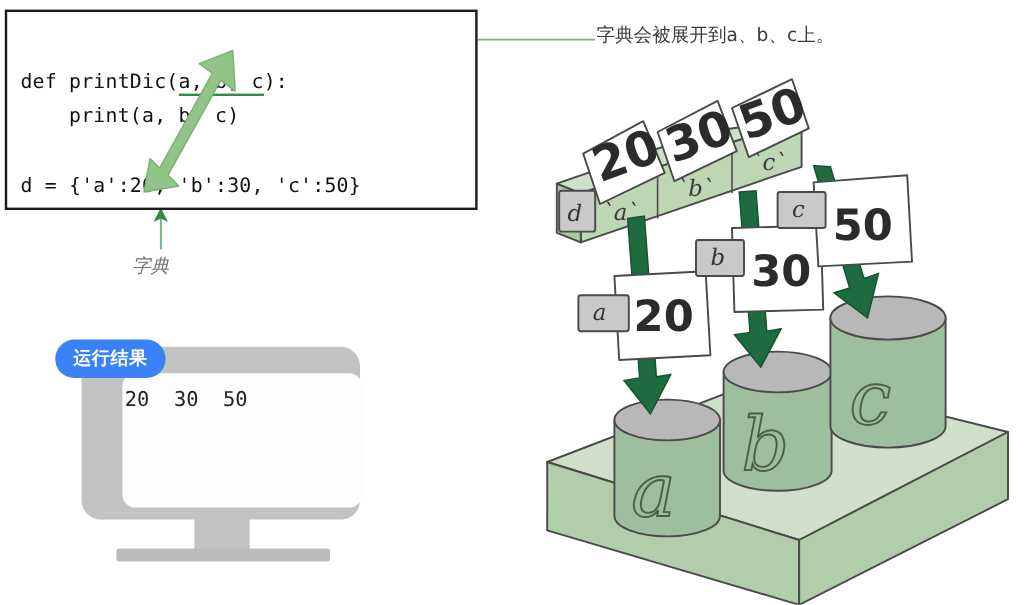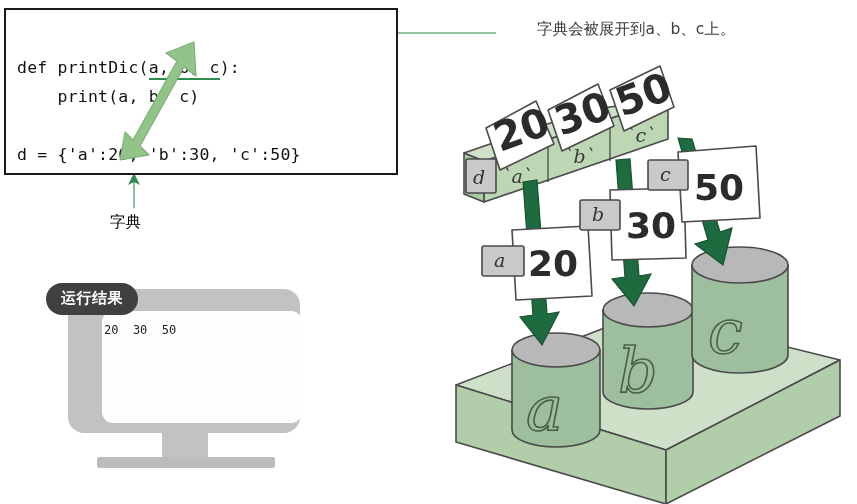--- a/index.html
+++ b/index.html
@@ -29,50 +29,49 @@
 
   
   #expand-arrow{position:absolute;left:118px;top:36px;width:90px;height:130px;z-index:7;}
 
   
   #note-arrow{position:absolute;left:283px;top:22px;width:215px;height:22px;z-index:4;}
   #note-text{
     position:absolute;left:497px;top:19px;
     font-size:15.5px;color:#3b3b3b;white-space:nowrap;
     font-family:"DejaVu Sans","Liberation Sans",sans-serif;
-    margin-left:40px;
   }
 
   
   #dict-arrow{position:absolute;left:123px;top:172px;width:22px;height:38px;z-index:4;}
   #dict-label{
-    position:absolute;left:110px;top:212px;font-size:15.5px;color:#000000;
-    font-family:"DejaVu Sans","Liberation Sans",sans-serif;white-space:nowrap;
+    position:absolute;left:110px;top:212px;font-size:15.5px;color:#737373;
+    font-family:"DejaVu Sans","Liberation Sans",sans-serif;white-space:nowrap;font-style:italic;
   }
 
   
   #monitor{position:absolute;left:50px;top:283px;width:270px;height:205px;}
   #monitor-frame{
     position:absolute;left:18px;top:6px;width:232px;height:144px;
     background:#c2c2c2;border-radius:16px;box-sizing:border-box;
   }
   #monitor-screen{
     position:absolute;left:34px;top:22px;width:200px;height:112px;
     background:#fdfdfd;border-radius:11px;box-sizing:border-box;
   }
   #monitor-neck{position:absolute;left:112px;top:148px;width:46px;height:29px;background:#c2c2c2;}
   #monitor-base{position:absolute;left:47px;top:174px;width:178px;height:11px;background:#bcbcbc;border-radius:2px;}
   #console-output{
     position:absolute;left:54px;top:40px;
     font-family:"DejaVu Sans Mono","Liberation Mono",monospace;
-    font-size:12px;color:#222;white-space:pre;text-align:center;
+    font-size:17px;color:#222;white-space:pre;text-align:center;
   }
   #result-badge{
     position:absolute;left:-4px;top:0px;
-    background:#404040;color:#ffffff;border-radius:16px;
+    background:#3b82f6;color:#ffffff;border-radius:16px;
     padding:6px 15px 7px 15px;font-size:15px;font-weight:bold;
     font-family:Liberation Mono, monospace;
     letter-spacing:.5px;z-index:3;white-space:nowrap;
   }
 
   
   #illustration{position:absolute;left:420px;top:60px;width:437px;height:444px;}
   #illustration svg{display:block;}
 </style>
 </head>

